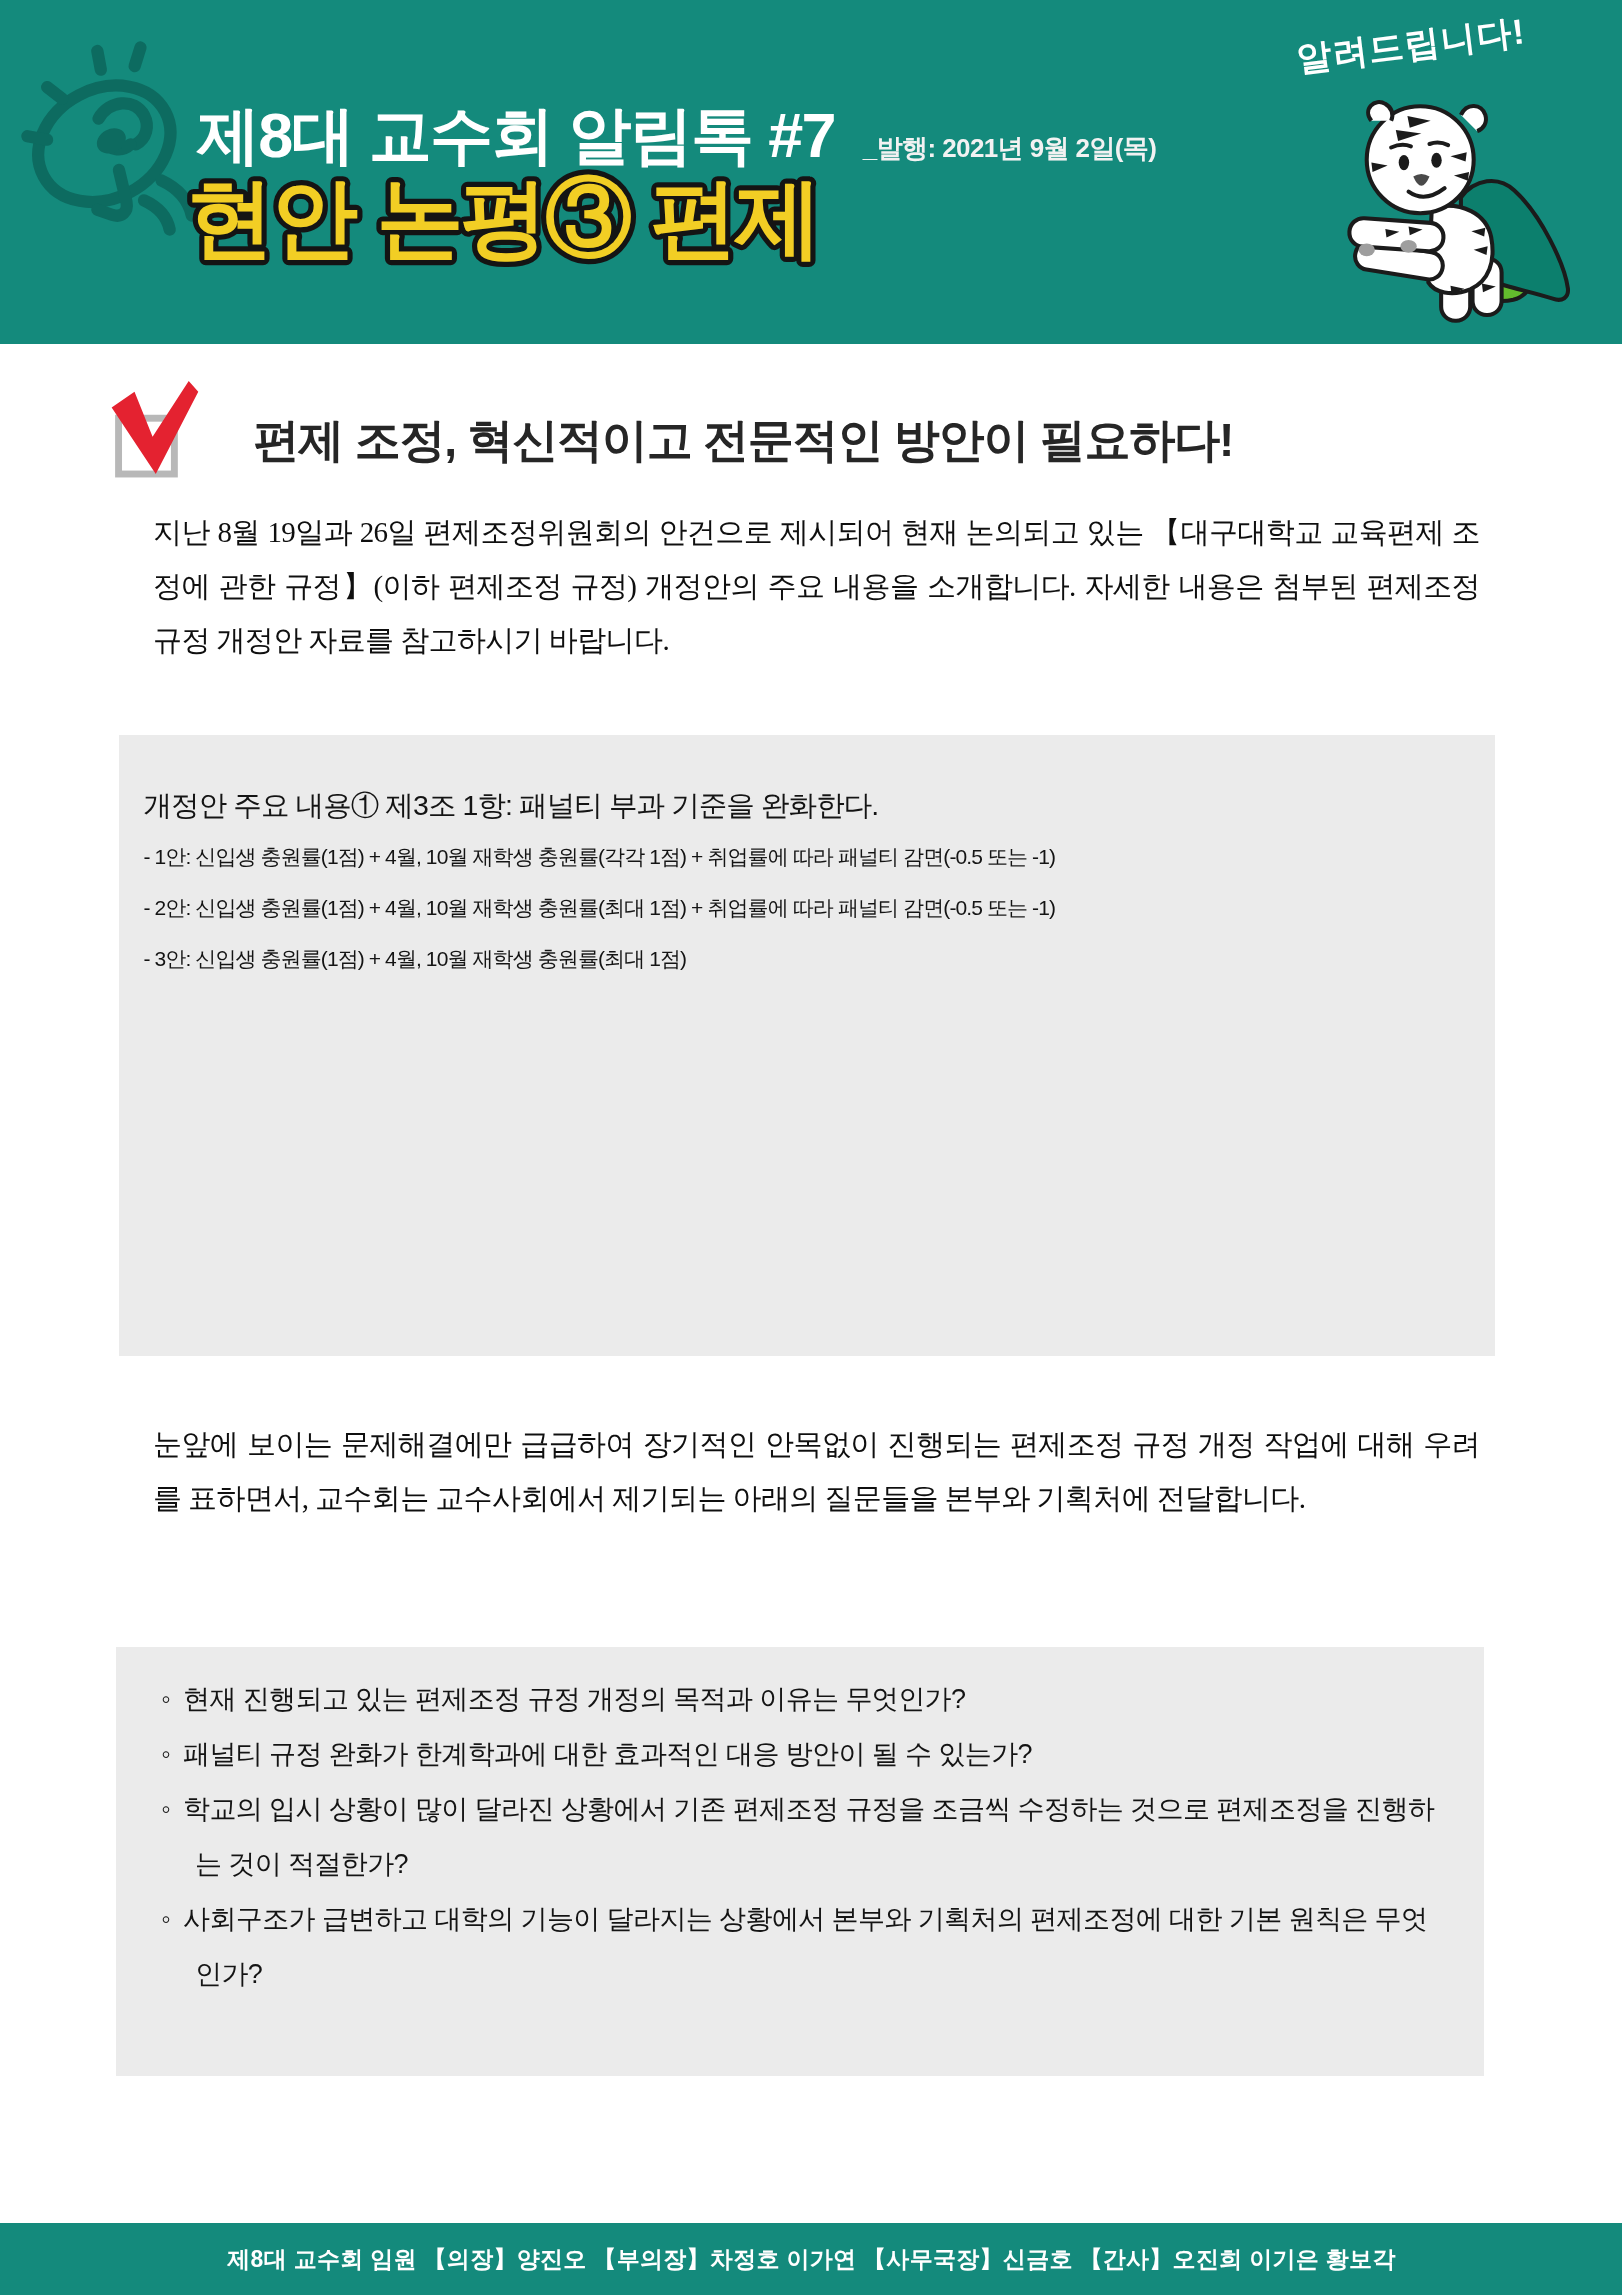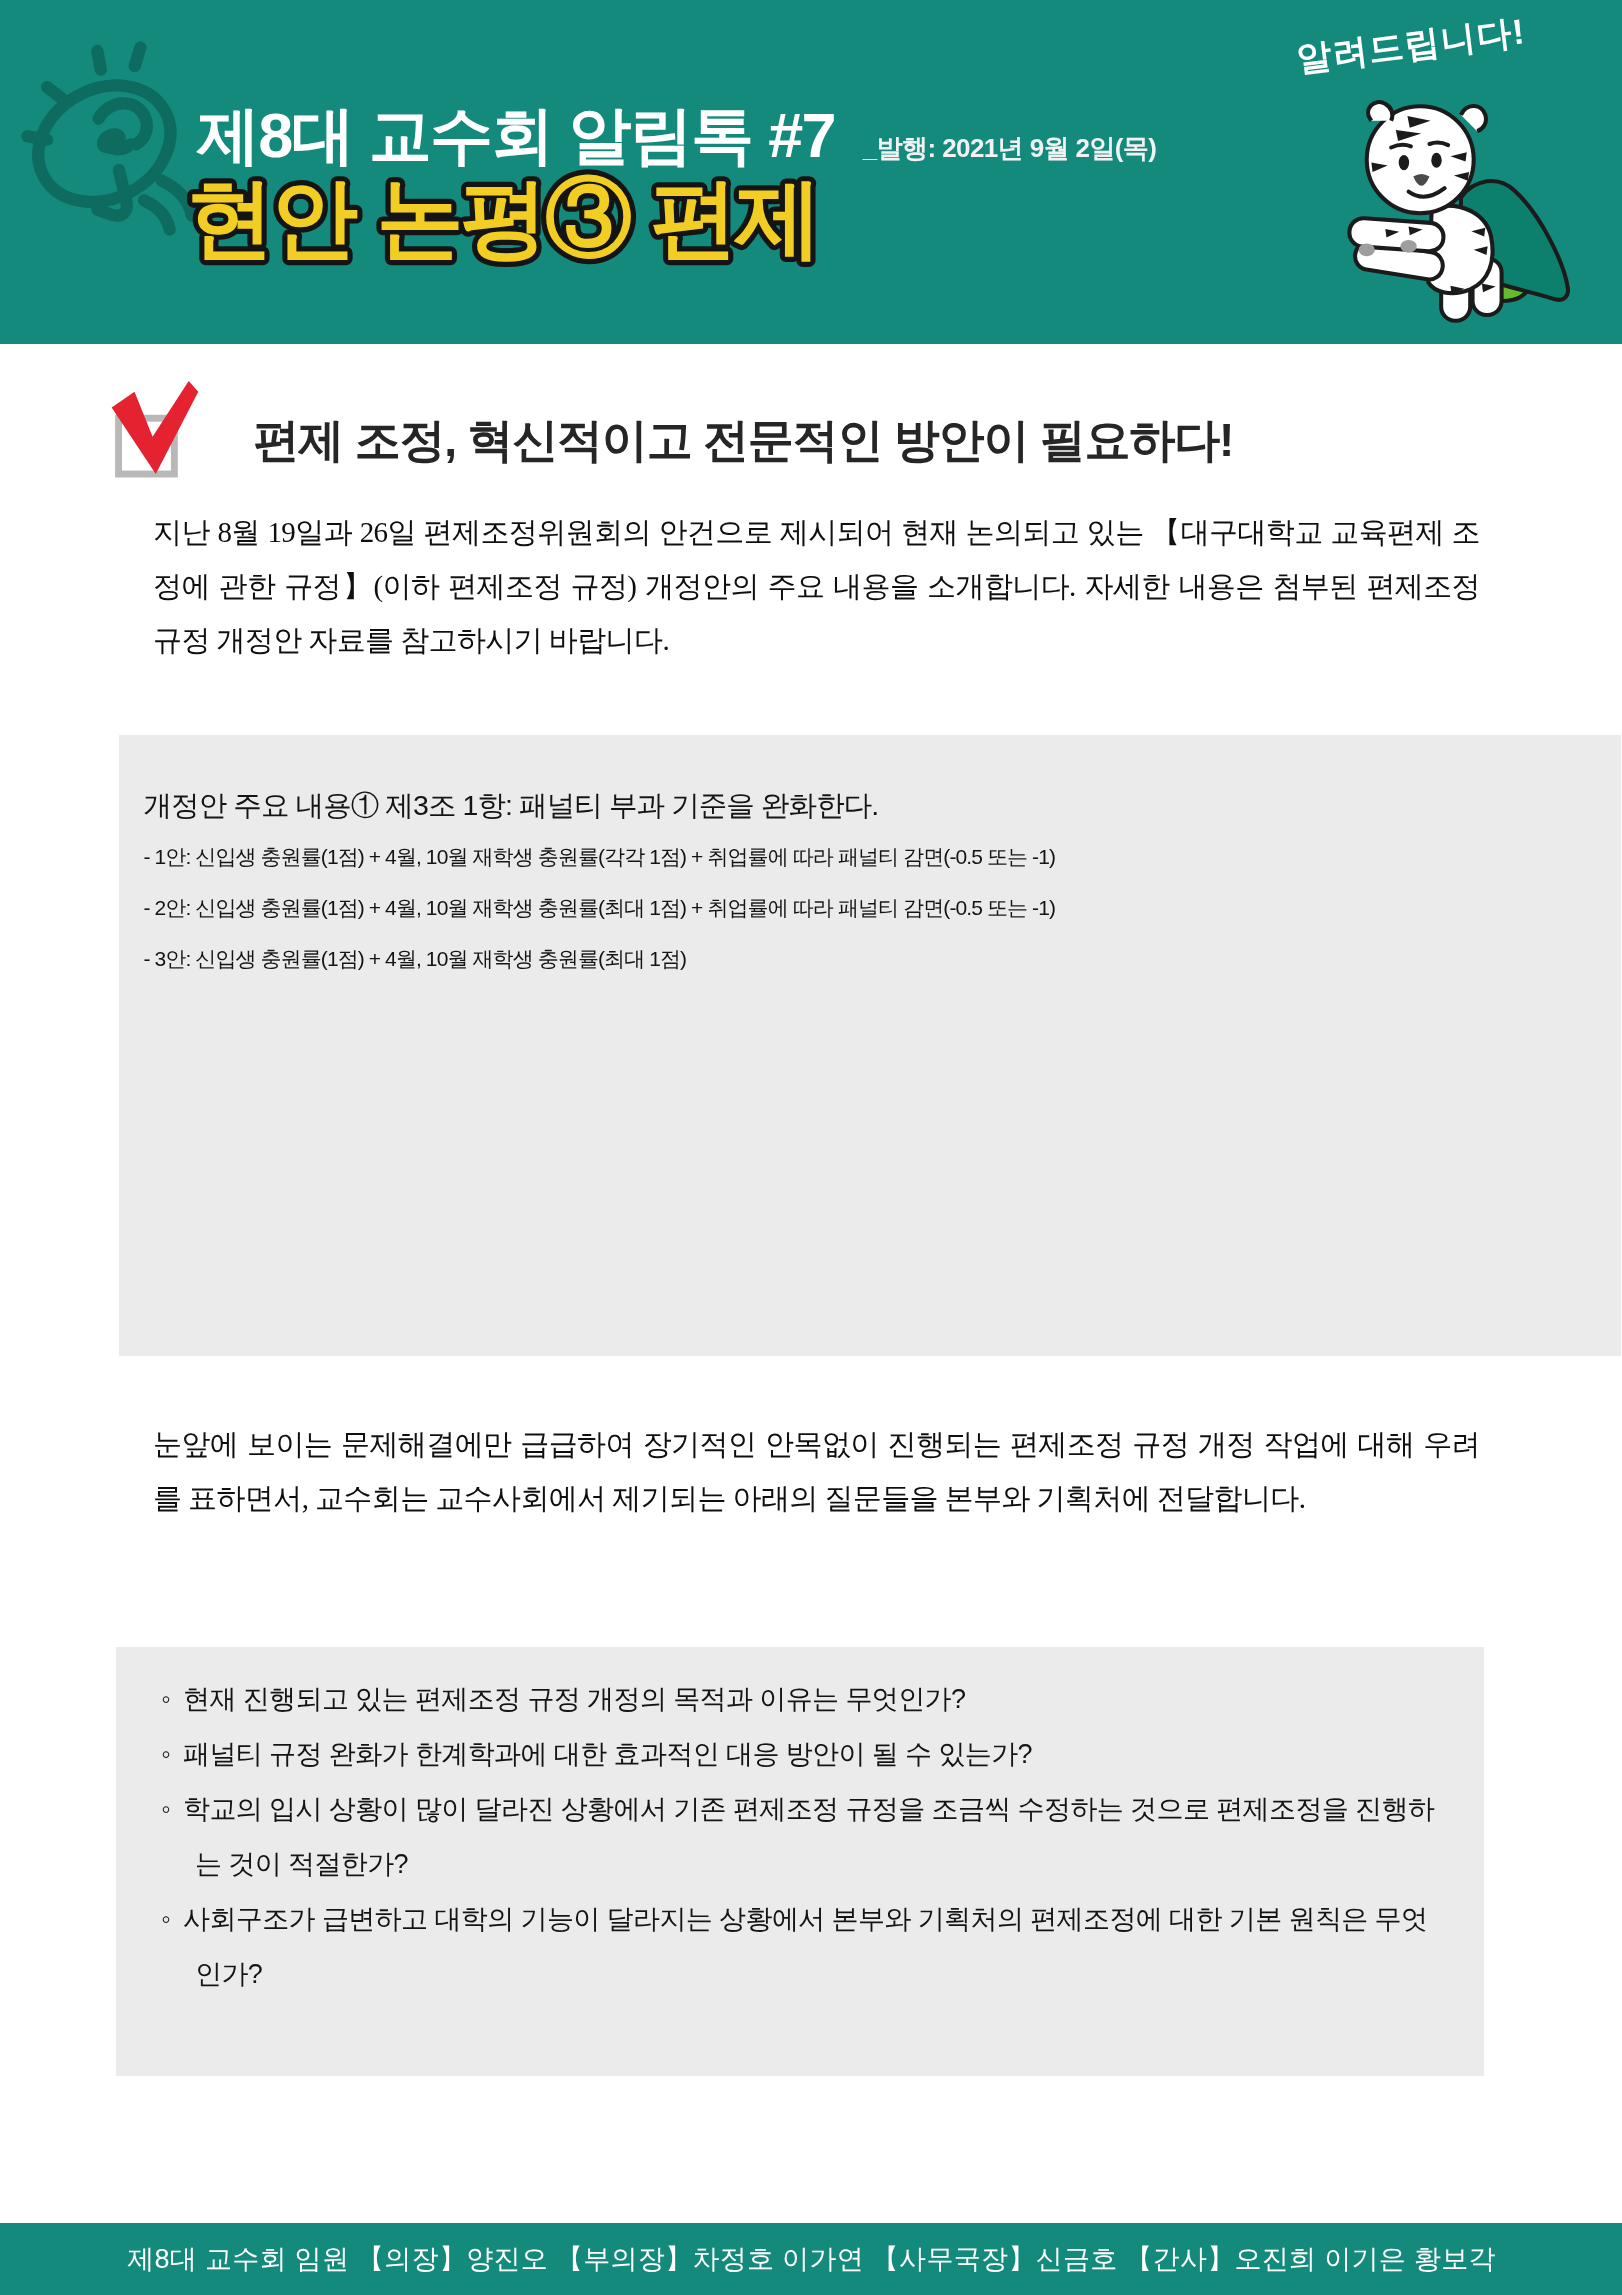--- a/index.html
+++ b/index.html
@@ -23,34 +23,34 @@
             letter-spacing:-1.2px;white-space:nowrap;}
 
   
   .para{position:absolute;left:153px;width:1327px;font-family:"Liberation Serif",serif;
         font-size:29px;line-height:54px;color:#0f0f0f;letter-spacing:-0.6px;text-align:justify;}
   .para1{top:505px;}
   .para2{top:1417px;}
 
   
   .graybox{position:absolute;background:#ebebeb;box-sizing:border-box;color:#141414;}
-  .box1{left:119px;top:735px;width:1502px;height:621px;padding:45px 24.5px 0 24.5px;}
+  .box1{left:119px;top:735px;width:1376px;height:621px;padding:45px 24.5px 0 24.5px;}
   .box1 .bh{font-size:28.5px;line-height:51px;letter-spacing:-0.9px;}
   .box1 .opt{font-size:21px;line-height:51px;letter-spacing:-0.9px;white-space:nowrap;}
   .sp1{height:35px;} .sp2{height:43px;}
 
   .box2{left:116px;top:1647px;width:1368px;height:429px;padding:25px 41px 0 45px;}
   .box2 ul{margin:0;padding:0;list-style:none;}
   .box2 li{font-size:27px;line-height:55px;letter-spacing:-0.6px;padding-left:34px;text-indent:-34px;}
   .box2 .bullet{margin-right:13px;}
 
   
   .footer{position:absolute;left:0;top:2223px;width:1623px;height:72px;background:#148a7c;
           display:flex;align-items:center;justify-content:center;}
-  .footer-text{color:#ffffff;font-size:27px;font-weight:400;letter-spacing:0.3px;white-space:nowrap;}
+  .footer-text{color:#ffffff;font-size:23px;font-weight:700;letter-spacing:0.3px;white-space:nowrap;}
 </style>
 </head>
 <body>
 
 <div class="page">
 
   <div class="header">
 
     <svg class="megaphone" width="210" height="210" viewBox="0 0 360 360">
       <g stroke="#0d6b60" fill="none" stroke-width="21" stroke-linecap="round">

